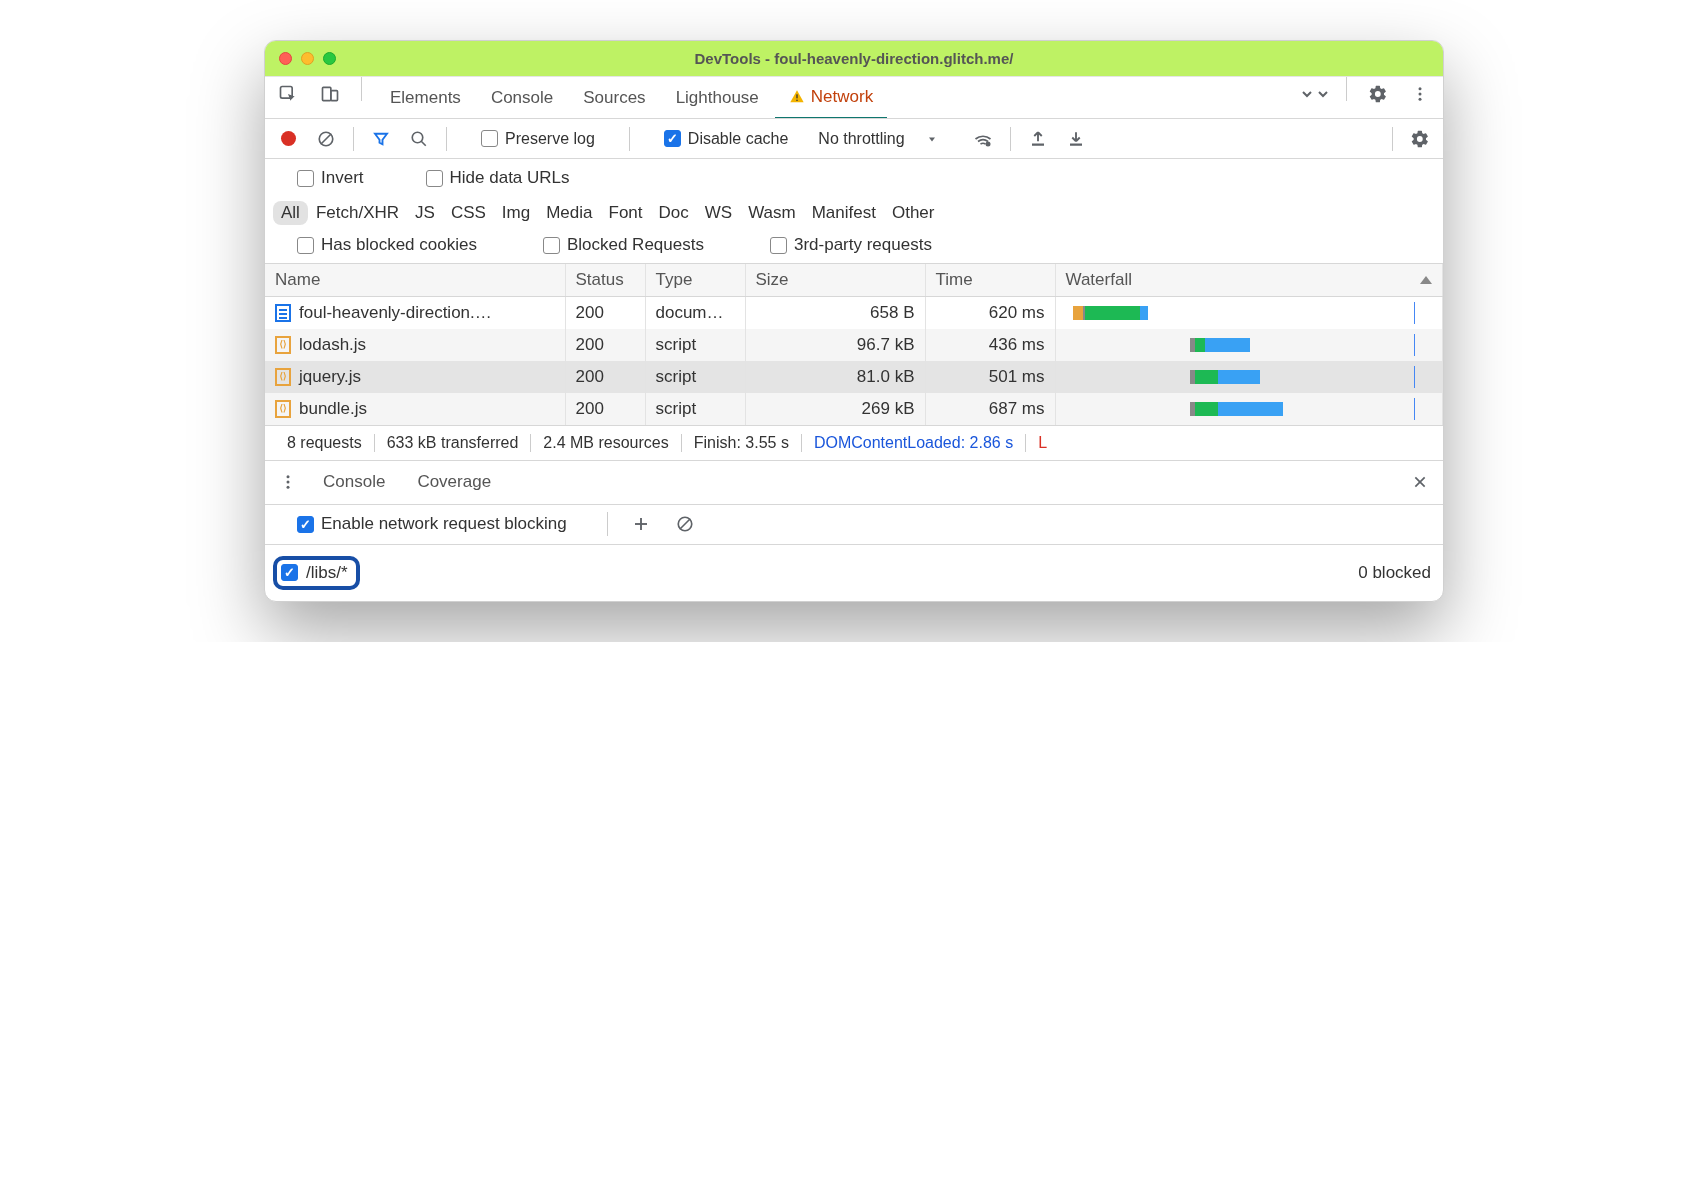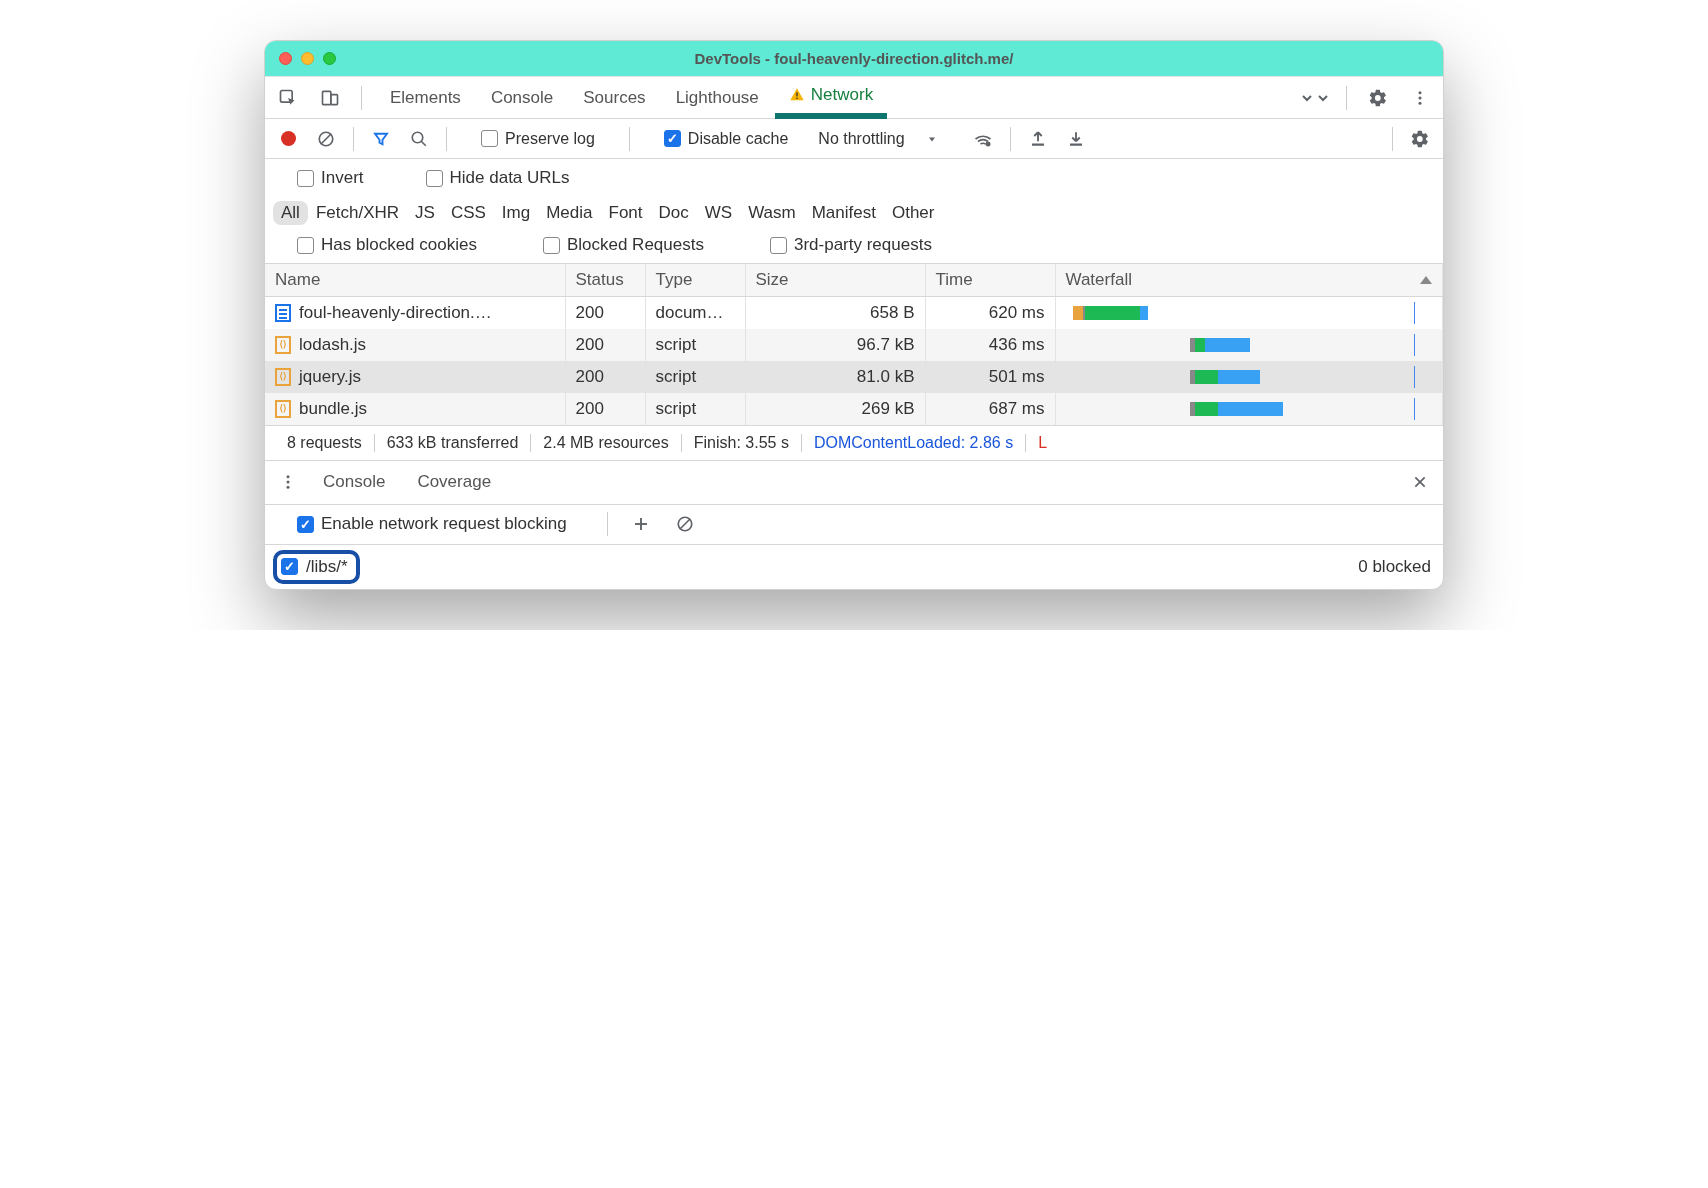--- a/index.html
+++ b/index.html
@@ -16,37 +16,36 @@
     border: 1px solid #d0d0d0;
     border-radius: 12px;
     overflow: hidden;
     box-shadow: 0 30px 70px rgba(0,0,0,0.35);
     background: #fff;
     font-size: 17px;
     color: #333;
   }
   
   .titlebar {
-    background: #5eead4;
+    background: #bef264;
     height: 36px;
     display: flex;
     align-items: center;
     position: relative;
     border-bottom: 1px solid #e5e5e5;
   }
   .traffic { display: flex; gap: 9px; margin-left: 14px; }
   .tl { width: 13px; height: 13px; border-radius: 50%; }
   .tl.red { background: #ff5f57; border: 0.5px solid #e1483f; }
   .tl.yellow { background: #febc2e; border: 0.5px solid #dfa023; }
   .tl.green { background: #28c840; border: 0.5px solid #1cab2e; }
   .title { position: absolute; left: 0; right: 0; text-align: center; font-size: 15px; color: #555; font-weight: 600; }
   
   .tabs-row {
     display: flex;
-    align-items: center;
     height: 42px;
     border-bottom: 1px solid #d7d7d7;
     padding: 0 6px;
     gap: 8px;
   }
   .icon-btn {
     width: 34px; height: 34px;
     display: flex; align-items: center; justify-content: center;
     color: #5f6368; cursor: pointer;
     border-radius: 3px;
@@ -57,21 +56,21 @@
     padding: 0 14px;
     height: 42px;
     display: flex;
     align-items: center;
     color: #555;
     cursor: pointer;
     font-size: 17px;
     gap: 6px;
     white-space: nowrap;
   }
-  .tab.active { color: #15803d; border-bottom: 6px solid #0f766e; }
+  .tab.active { color: #c2410c; border-bottom: 2px solid #0f766e; }
   .more-icon { color: #555; }
   
   .net-toolbar {
     display: flex; align-items: center;
     height: 40px;
     border-bottom: 1px solid #d7d7d7;
     padding: 0 6px;
     gap: 4px;
     font-size: 16px;
   }
@@ -183,21 +182,21 @@
   .drawer-body {
     display: flex; align-items: center;
     height: 40px;
     border-bottom: 1px solid #d7d7d7;
     padding: 0 8px;
     gap: 10px;
     font-size: 17px;
   }
   .pattern-row {
     display: flex; align-items: center; justify-content: space-between;
-    height: 44px;
+    height: 56px;
     padding: 6px 12px 6px 8px;
     font-size: 17px;
   }
   .highlight-box {
     border: 4px solid #174ea6;
     border-radius: 10px;
     padding: 3px 8px 3px 4px;
     display: inline-flex;
     align-items: center;
     gap: 8px;

